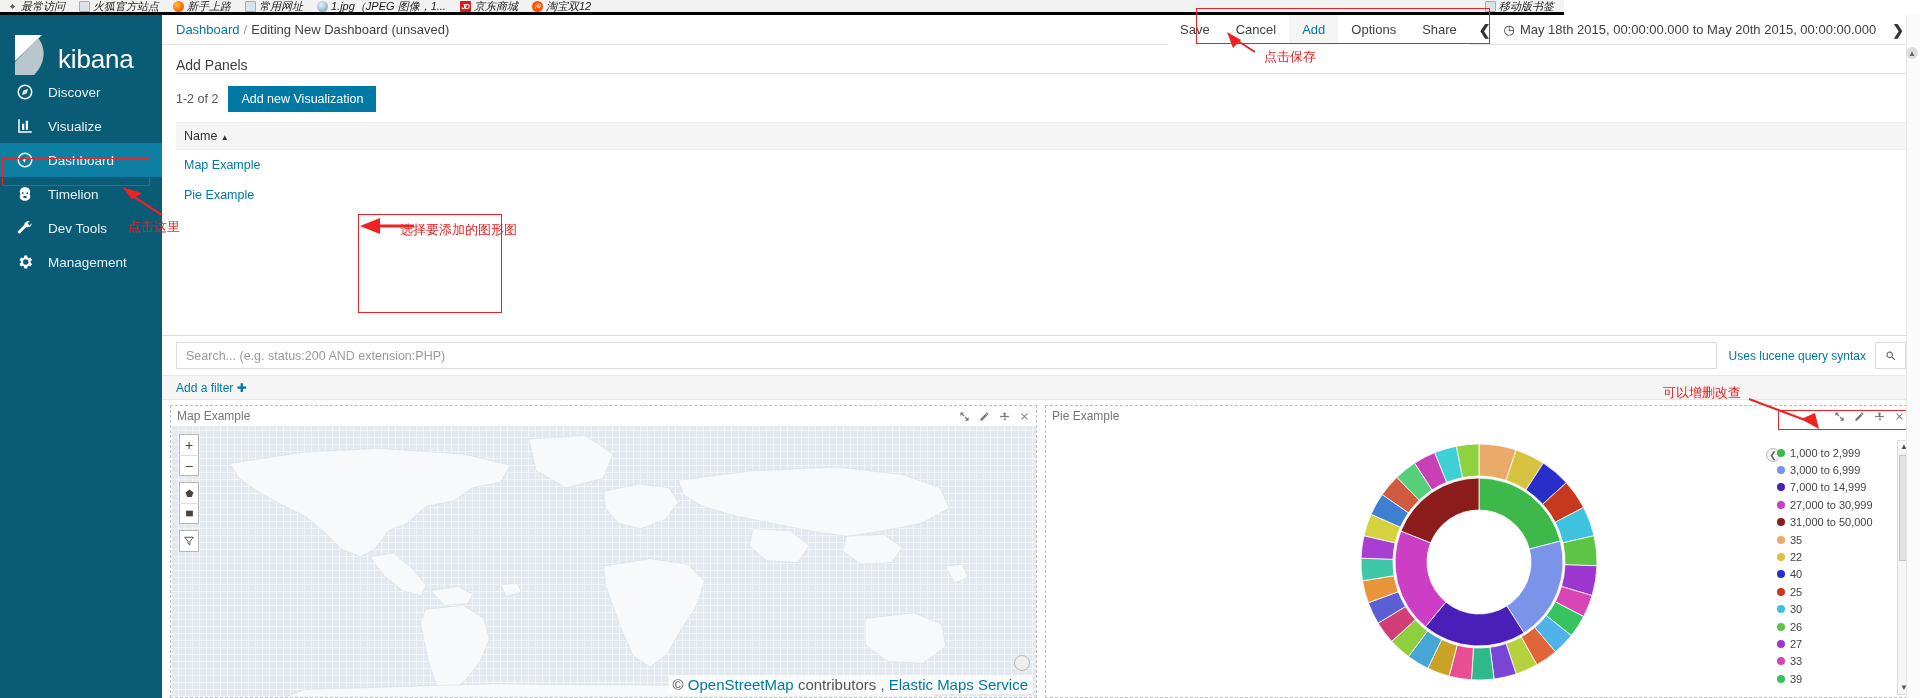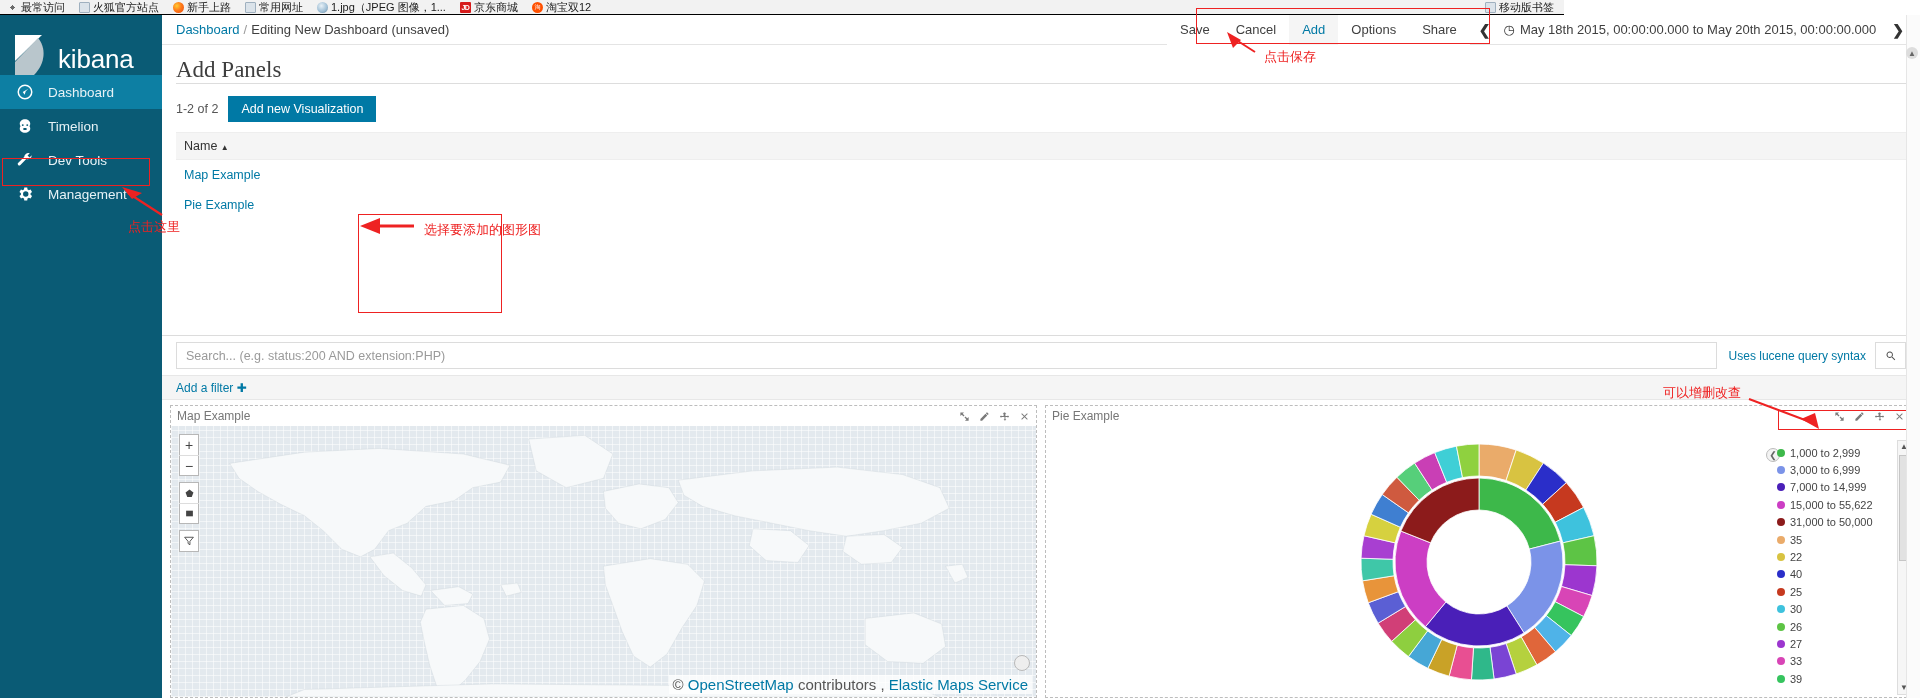--- a/index.html
+++ b/index.html
@@ -9,25 +9,26 @@
     overflow: hidden;
     background: #fff;
     font-family: "Liberation Sans", sans-serif;
   }
   body { position: relative; }
 
   
   #bookmarks-bar {
     position: absolute; left: 0; top: 0; width: 1564px; height: 15px;
     background: #f2f2f2;
-    border-bottom: 1px solid #000000;
+    border-bottom: 3px solid #000000;
     display: flex; align-items: center;
     font-size: 11px; color: #1a1a1a;
     white-space: nowrap;
     overflow: hidden;
+    font-style: italic;
   }
   .bm {
     display: inline-flex; align-items: center; gap: 3px;
     padding: 0 7px; height: 15px; line-height: 15px;
   }
   .bm-ico { width: 11px; height: 11px; display: inline-block; flex: 0 0 auto;
             border-radius: 1px; }
   .ico-gear { background: #6b6b6b;
       -webkit-mask: radial-gradient(circle at 50% 50%, #000 26%, transparent 27%);
       position: relative; }
@@ -88,21 +89,21 @@
   #topbar-redbox {
     position: absolute; left: 1196px; top: 8px; width: 294px; height: 36px;
     border: 1.6px solid #e22; pointer-events: none;
   }
 
   
   #addpanels {
     position: absolute; left: 162px; top: 45px; right: 0; height: 291px;
     background: #fff; border-bottom: 1px solid #dcdcdc;
   }
-  #ap-title { font-size: 23px; color: #3f3f3f; padding: 12px 0 0 14px; font-family: Liberation Serif, serif; }
+  #ap-title { font-size: 14px; color: #3f3f3f; padding: 12px 0 0 14px; }
   #ap-tabs { display: flex; margin: 14px 0 0 14px; }
   .ap-tab {
     font-size: 13px; padding: 8px 28px; cursor: pointer;
     border: 1px solid #ddd; border-bottom: none; background: #f7f7f7;
     color: #666; position: relative; top: 1px;
   }
   .ap-tab.active { background: #fff; color: #333; border-bottom: 1px solid #fff; }
   #ap-tabline { height: 1px; background: #ddd; margin-left: 14px; margin-right: 14px;}
   #ap-filterrow { display: flex; align-items: center; margin: 12px 14px 0 14px; gap: 10px; }
   #viz-filter-wrap {
@@ -299,21 +300,37 @@
   <div id="kibana-brand">
     <span id="kb-logo">
       <svg viewBox="0 0 38 40" width="38" height="40">
         <path d="M3 0 L30 0 L3 26 Z" fill="#ffffff"></path>
         <path d="M3 27 L26 3 C34 12 34 28 22 40 L3 40 Z" fill="#b9c6cc"></path>
       </svg>
     </span>
     <span id="kb-word">kibana</span>
   </div>
 
-
+  <div class="nav-item">
+    <span class="nav-ico">
+      <svg viewBox="0 0 24 24">
+          <path d="M12 2a10 10 0 100 20 10 10 0 000-20zm0 2a8 8 0 110 16 8 8 0 010-16zm4 4l-6 2-2 6 6-2 2-6zm-4 3.2a.8.8 0 110 1.6.8.8 0 010-1.6z"></path>
+        </svg>
+    </span>
+    <span>Discover</span>
+  </div>
+
+  <div class="nav-item">
+    <span class="nav-ico">
+      <svg viewBox="0 0 24 24">
+          <path d="M3 3h2v18H3V3zm2 16h16v2H5v-2zM8 9h3v8H8V9zm5-4h3v12h-3V5z"></path>
+        </svg>
+    </span>
+    <span>Visualize</span>
+  </div>
 
   <div class="nav-item active">
     <span class="nav-ico">
       <svg viewBox="0 0 24 24">
           <path d="M12 2a10 10 0 100 20 10 10 0 000-20zm0 2a8 8 0 110 16 8 8 0 010-16zm4.5 3.5L13 11l-1.5 4.5L9 12l7.5-4.5z"></path>
         </svg>
     </span>
     <span>Dashboard</span>
   </div>
 
@@ -555,21 +572,21 @@
           <div class="lg-item">
             <span class="lg-dot" style="background: rgb(123, 147, 232);"></span>
             <span>3,000 to 6,999</span>
           </div>
           <div class="lg-item">
             <span class="lg-dot" style="background: rgb(74, 31, 184);"></span>
             <span>7,000 to 14,999</span>
           </div>
           <div class="lg-item">
             <span class="lg-dot" style="background: rgb(204, 62, 196);"></span>
-            <span>15,000 to 55,622</span>
+            <span>27,000 to 30,999</span>
           </div>
           <div class="lg-item">
             <span class="lg-dot" style="background: rgb(140, 27, 27);"></span>
             <span>31,000 to 50,000</span>
           </div>
           <div class="lg-item">
             <span class="lg-dot" style="background: rgb(234, 171, 106);"></span>
             <span>35</span>
           </div>
           <div class="lg-item">
@@ -613,21 +630,21 @@
     </div>
   </div>
 </div>
 <div id="pie-redbox"></div>
 
 <div id="rightrail"></div>
 <div id="collapse-caret">▲</div>
 
 <div class="anno" id="anno0" style="left: 1264px; top: 48px;">点击保存</div>
 <div class="anno" id="anno1" style="left: 128px; top: 218px;">点击这里</div>
-<div class="anno" id="anno2" style="left: 424px; top: 221px; text-align: right;">选择要添加的图形图</div>
+<div class="anno" id="anno2" style="left: 400px; top: 221px; text-align: right;">选择要添加的图形图</div>
 <div class="anno" id="anno3" style="left: 1663px; top: 384px;">可以增删改查</div>
 
 <svg class="anno-arrow" style="left:1225px; top:30px; width:60px; height:30px;">
   <path d="M8 18 L2 2 L16 10 Z" fill="#e22"></path>
   <path d="M5 6 L30 22" stroke="#e22" stroke-width="2" fill="none"></path>
 </svg>
 <svg class="anno-arrow" style="left:120px; top:185px; width:70px; height:45px;">
   <path d="M2 2 L22 8 L12 14 Z" fill="#e22"></path>
   <path d="M8 8 L42 30" stroke="#e22" stroke-width="2.2" fill="none"></path>
 </svg>

